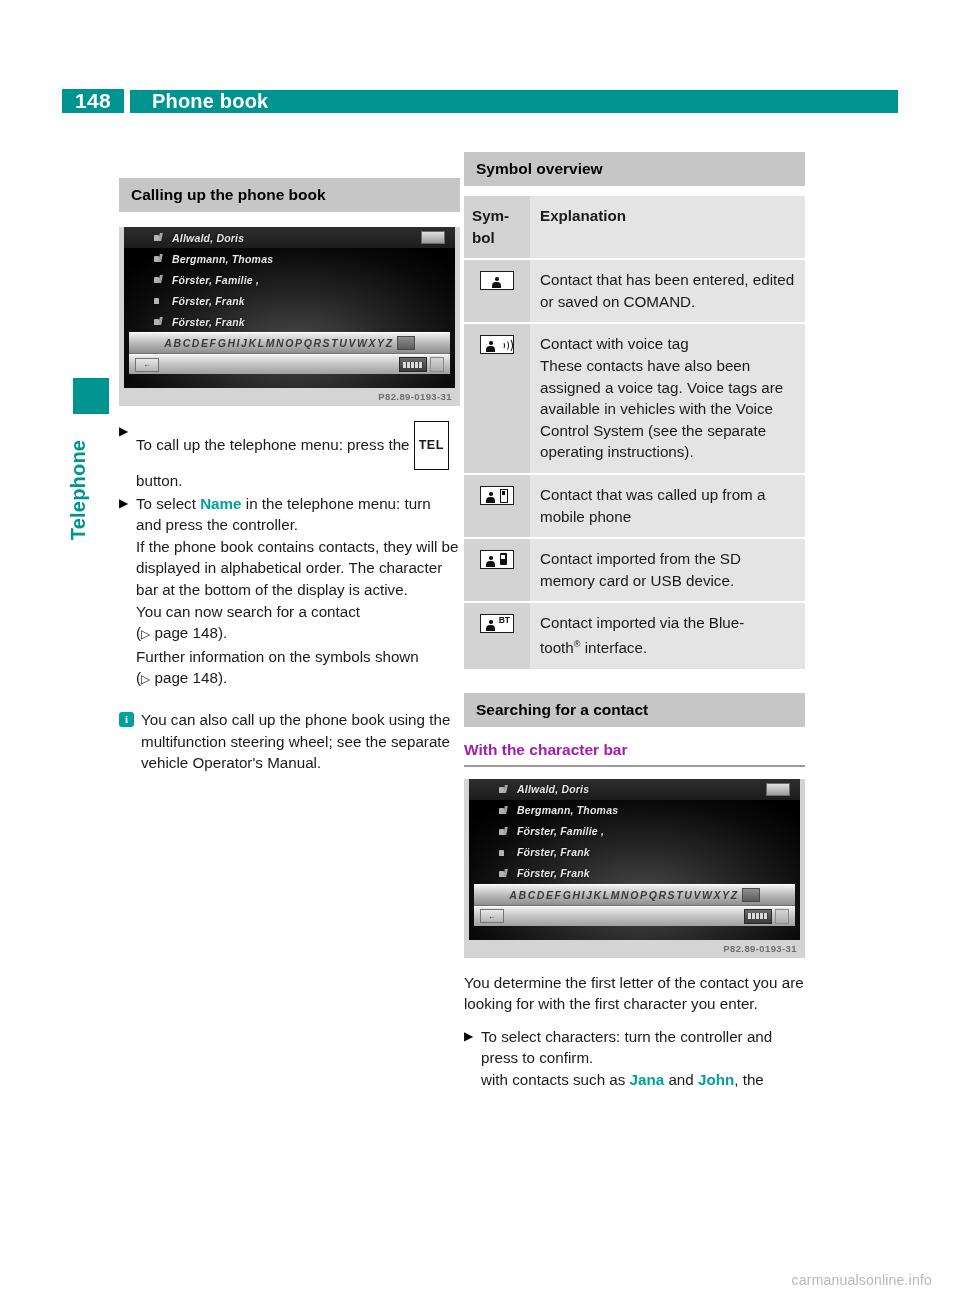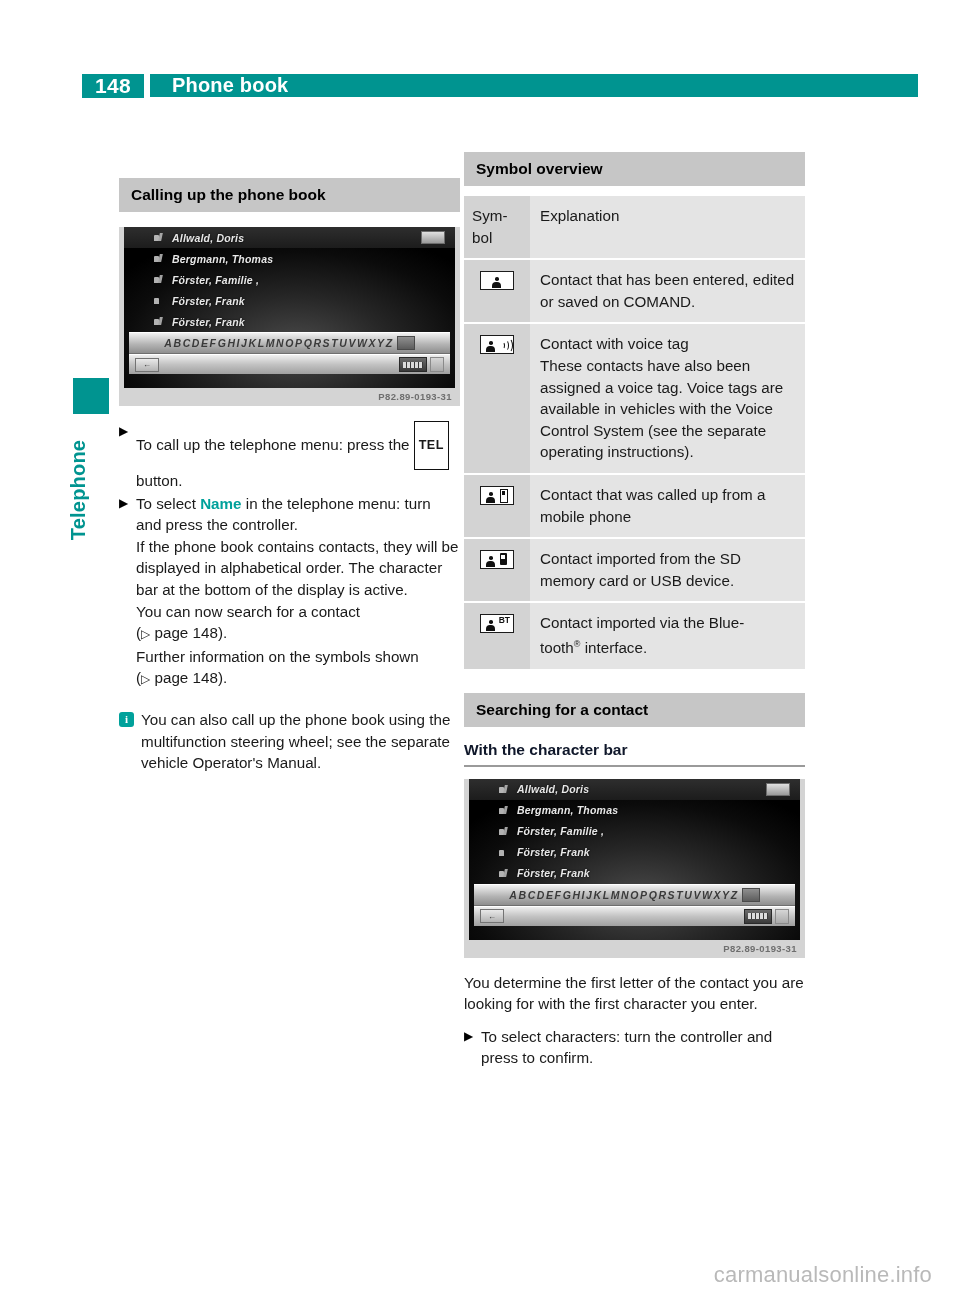--- a/index.html
+++ b/index.html
@@ -17,22 +17,21 @@
   }
 
   
   .header {
     position: absolute;
     left: 62px;
     top: 74px;
     width: 836px;
     height: 54px;
     display: flex;
-    align-items: flex-start;
-    margin-left: 20px;
+    align-items: center;
   }
   .header-page-num {
     width: 62px;
     background: #009490;
     color: #ffffff;
     font-size: 21px;
     font-weight: bold;
     display: flex;
     align-items: center;
     justify-content: center;
@@ -108,21 +107,21 @@
     font-weight: bold;
     padding: 7px 10px 8px 12px;
     color: #000000;
     line-height: 19px;
   }
 
   
   .sub-head {
     font-size: 15.5px;
     font-weight: bold;
-    color: #0f172a;
+    color: #a21caf;
     padding-bottom: 6px;
   }
   .rule {
     height: 2px;
     background: #9a9a9a;
     margin-bottom: 12px;
   }
 
   
   .shot {
@@ -335,21 +334,21 @@
     background: #e4e4e4;
   }
   .sym-table td.symcell {
     width: 50px;
     background: #d3d3d3;
     text-align: center;
     padding-left: 8px;
     padding-right: 8px;
   }
   .sym-table tr.head td {
-    font-weight: normal;
+    font-weight: bold;
     background: #e4e4e4;
   }
   .sym-table tr.head td.symcell {
     background: #d3d3d3;
     text-align: left;
   }
 
   
   .glyph {
     display: inline-block;
@@ -437,21 +436,21 @@
     line-height: 9px;
     font-family: "Liberation Sans", sans-serif;
   }
   .g-left .g-person { left: 5px; }
 
   
   .watermark {
     position: absolute;
     right: 28px;
     bottom: 14px;
-    font-size: 22px;
+    font-size: 14px;
     color: #b9b9b9;
     letter-spacing: 0.2px;
   }
   sup { font-size: 9px; vertical-align: super; }
 </style>
 </head>
 <body>
 
 <div class="header">
   <div class="header-page-num">148</div>
@@ -733,18 +732,19 @@
   <div class="spacer-14"></div>
 
   <p class="body">You determine the first letter of the contact you are looking for with the first character you enter.</p>
 
   <div class="spacer-10"></div>
 
   <div class="bullet">
     <span class="bullet-mark">▶</span>
     <span class="bullet-body">
       <span>To select characters: turn the controller and press to confirm.</span>
+      <div><span>with contacts such as </span><span class="teal">Jana</span><span> and </span><span class="teal">John</span><span>, the</span></div>
     </span>
   </div>
 
 </div>
 
 <div class="watermark">carmanualsonline.info</div>
 
 </body></html>

